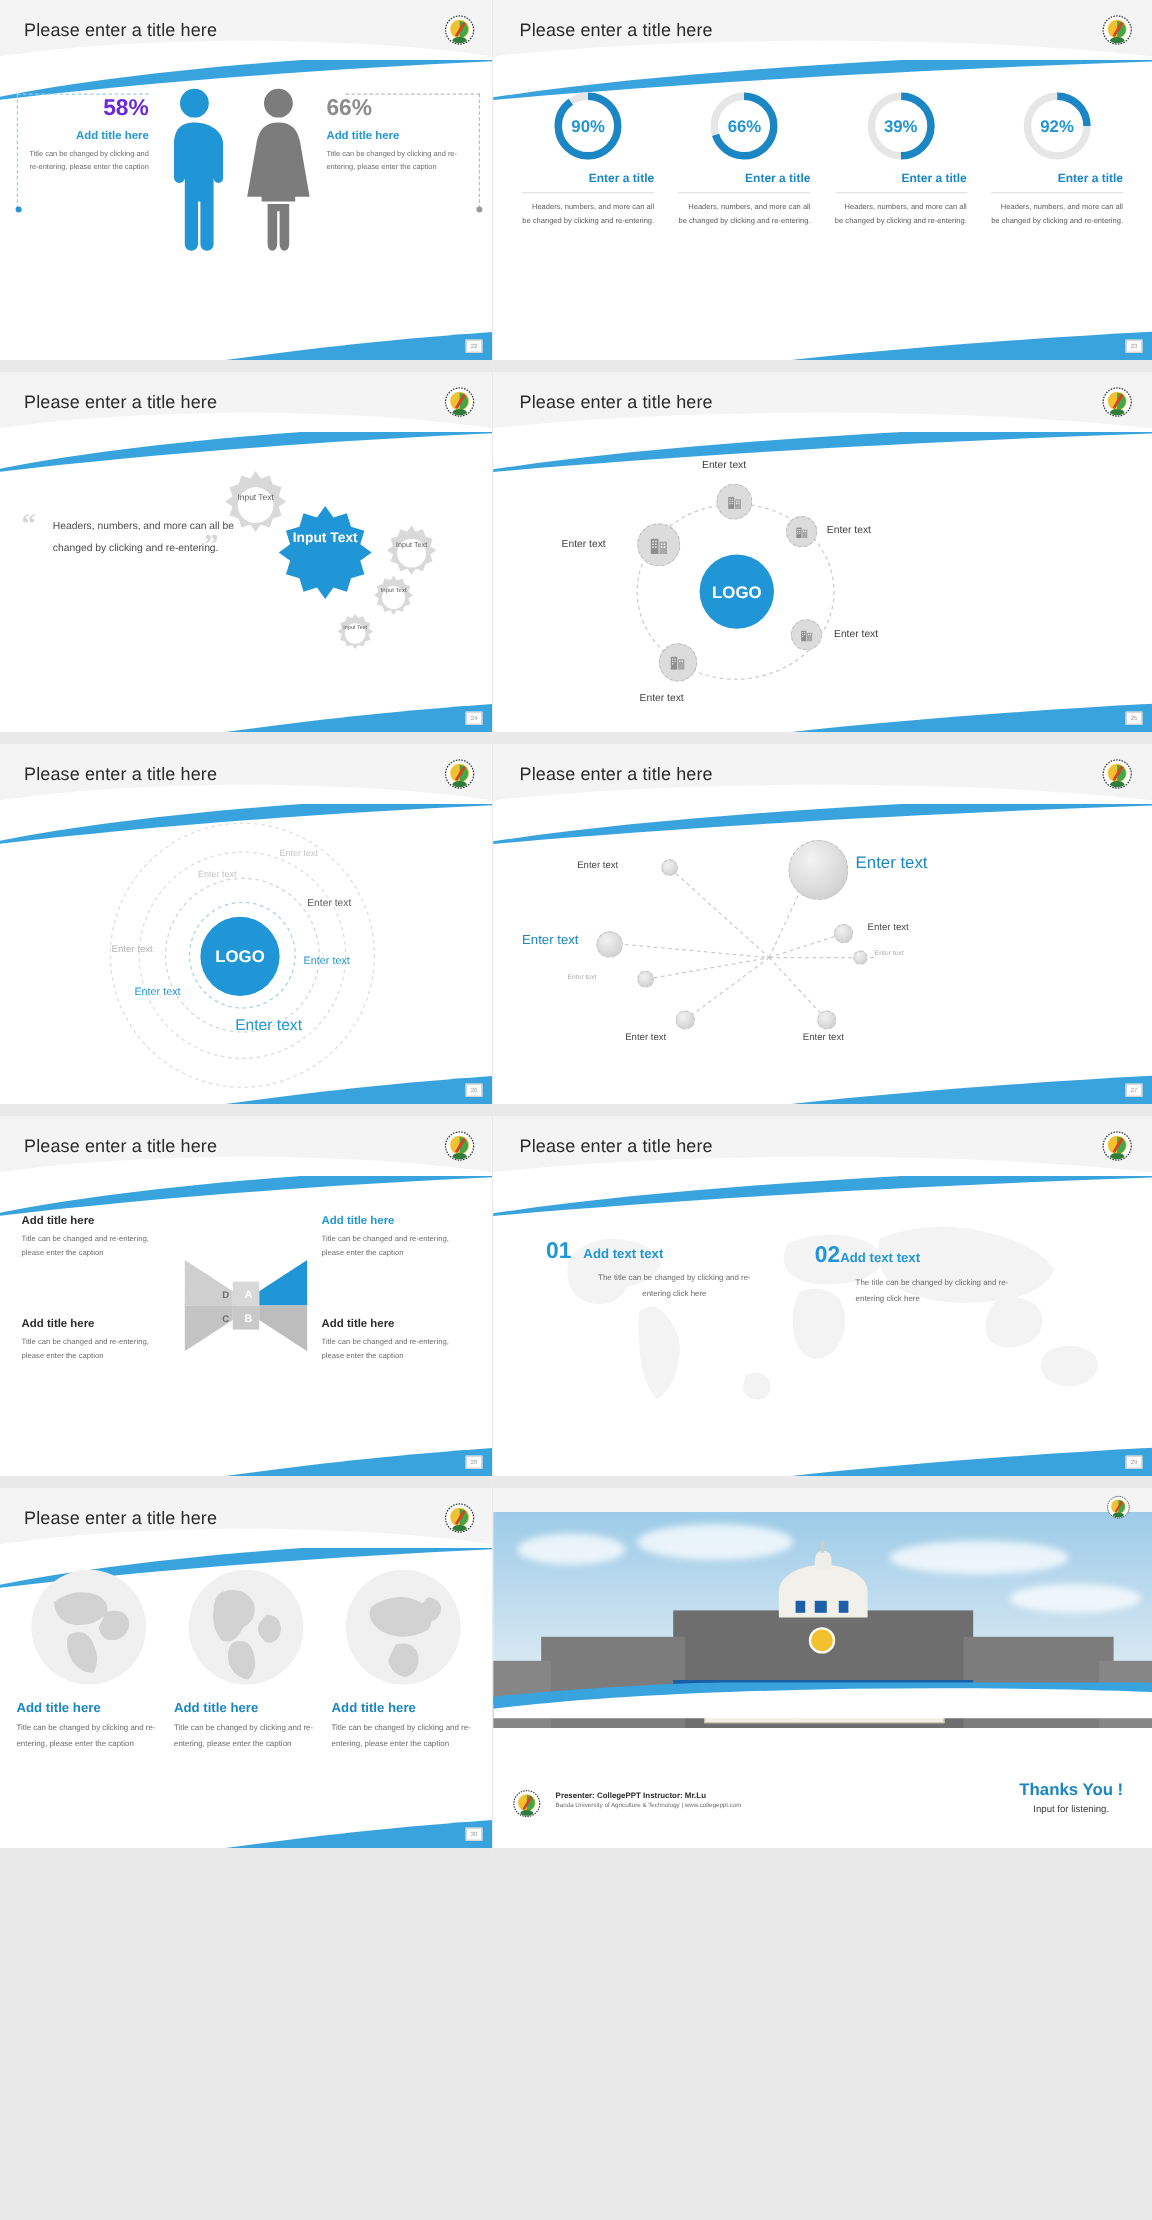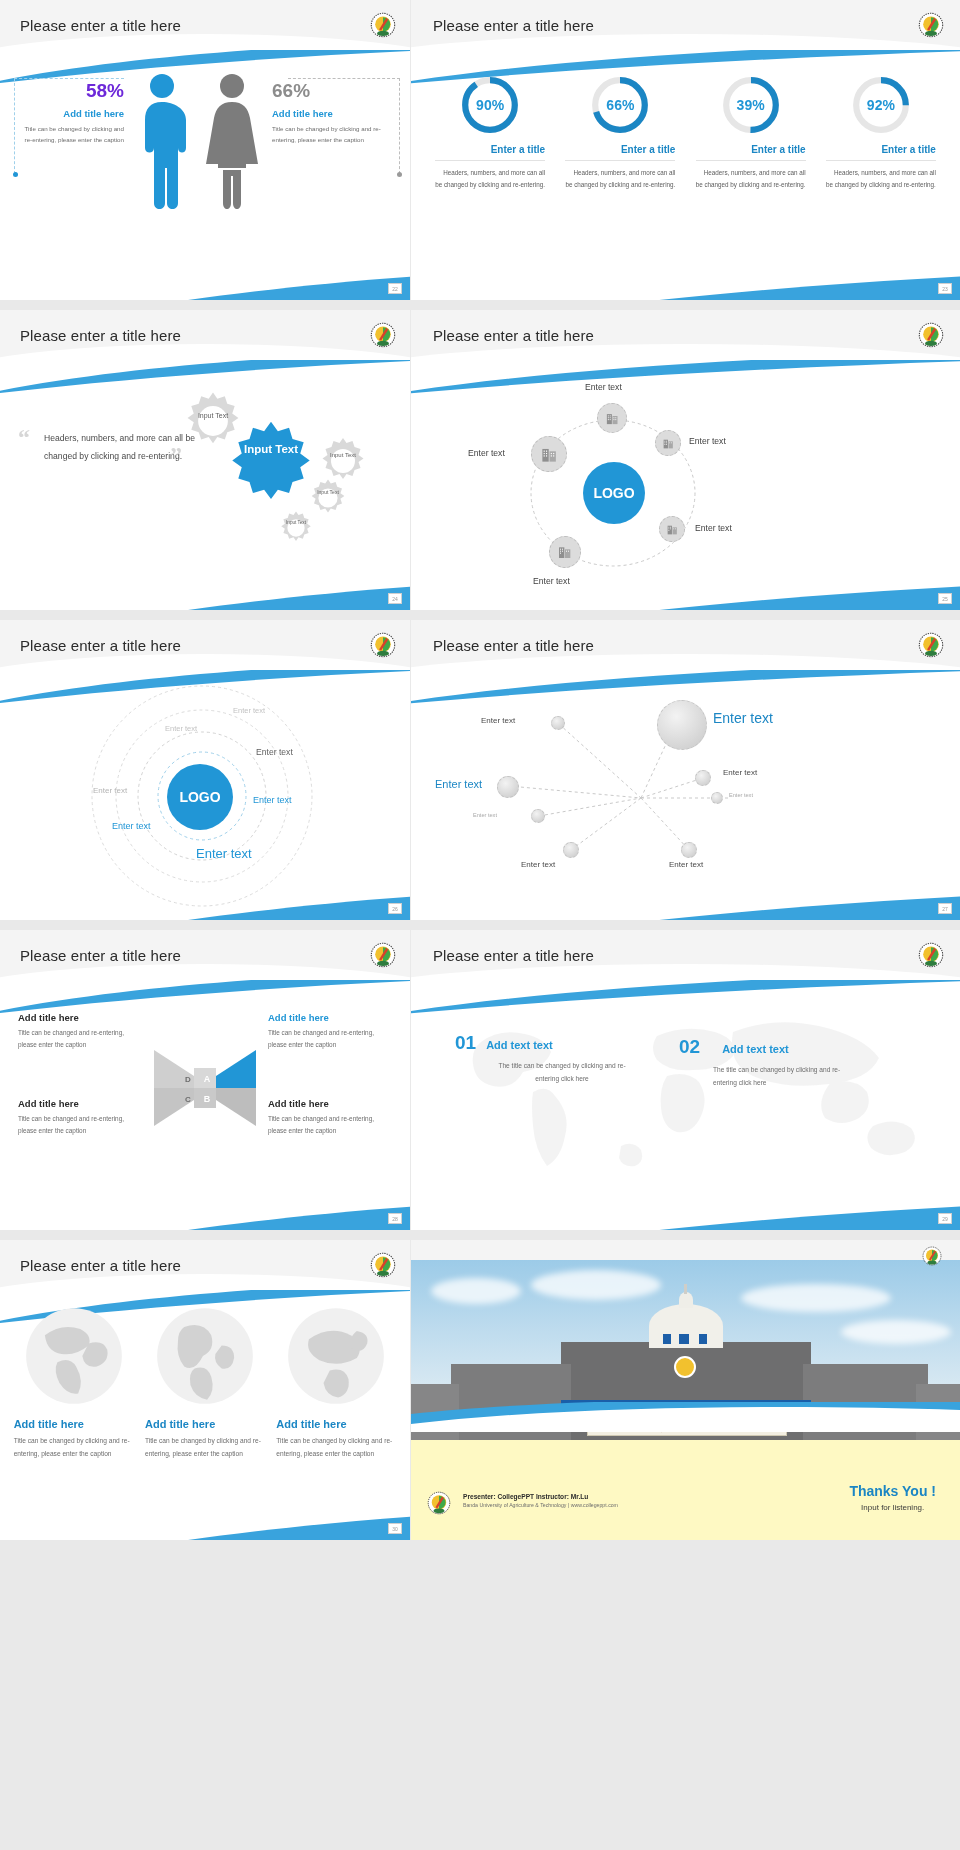--- a/index.html
+++ b/index.html
@@ -142,21 +142,21 @@
   .num01 { font-size:19px; font-weight:bold; color:#2196d6; font-family:"Liberation Sans",sans-serif;}
   .addt { font-size:11px; font-weight:bold; color:#2196d6; }
   .addp { font-size:6.6px; color:#6d6d6d; line-height:1.9; margin-top:6px; }
 
   
   .globe-col { width:120px; text-align:left; }
   .g-h { font-size:11px; font-weight:bold; color:#1b86c4; }
   .g-p { font-size:6.6px; color:#6d6d6d; line-height:1.95; margin-top:5px;}
 
   
-  .thanks-slide { background:#fef9c3; position:relative; overflow:hidden; }
+  .thanks-slide { background:#ffffff; position:relative; overflow:hidden; }
   .photo { position:absolute; left:0; right:0; top:58px; height:176px; overflow:hidden; }
   .sky { position:absolute; inset:0;
          background:linear-gradient(#9ccbe8 0%, #bfdcee 40%, #d7e8f2 70%, #e6eef3 100%); }
   .cloud { position:absolute; background:rgba(255,255,255,.75); border-radius:50%; filter:blur(3px); }
   .bldg { position:absolute; bottom:0; background:#6f6f70; }
   .dome { position:absolute; border-radius:50% 50% 0 0; background:#f0efe9; }
   .thanks-txt { position:absolute; right:24px; bottom:28px; text-align:center; }
   .thanks-big { font-size:14px; font-weight:bold; color:#1b86c4; }
   .thanks-small { font-size:8px; color:#3a3a3a; margin-top:4px; }
   .presenter { position:absolute; left:52px; bottom:32px; }
@@ -673,21 +673,21 @@
 
       <div style="position:absolute;left:44px;top:44px;width:180px;text-align:center;">
         <div style="display:flex;align-items:baseline;gap:10px;">
           <span class="num01">01</span>
           <span class="addt">Add text text</span>
         </div>
         <div class="addp" style="margin-left:34px;">The title can be changed by clicking and re-entering click here</div>
       </div>
 
       <div style="position:absolute;left:268px;top:48px;width:180px;">
-        <div style="display:flex;align-items:baseline;gap:22px;">
+        <div style="display:flex;align-items:baseline;gap:0;">
           <span class="num01">02</span>
           <span class="addt">Add text text</span>
         </div>
         <div class="addp" style="margin-left:34px;">The title can be changed by clicking and re-entering click here</div>
       </div>
     </div>
     <svg class="swoosh-b" viewBox="0 0 330 26" preserveAspectRatio="none">
       <path d="M330 0 C210 6 90 16 0 26 L330 26 Z" fill="#39a3dd"></path>
     </svg>
     <div class="pagenum">29</div>

